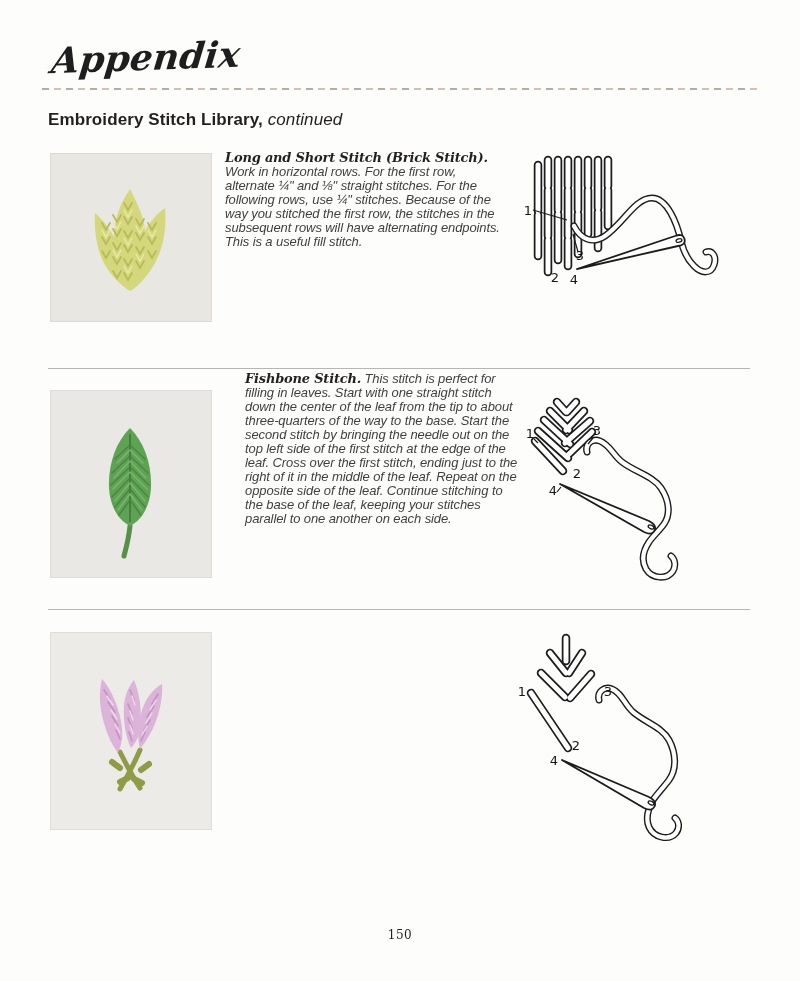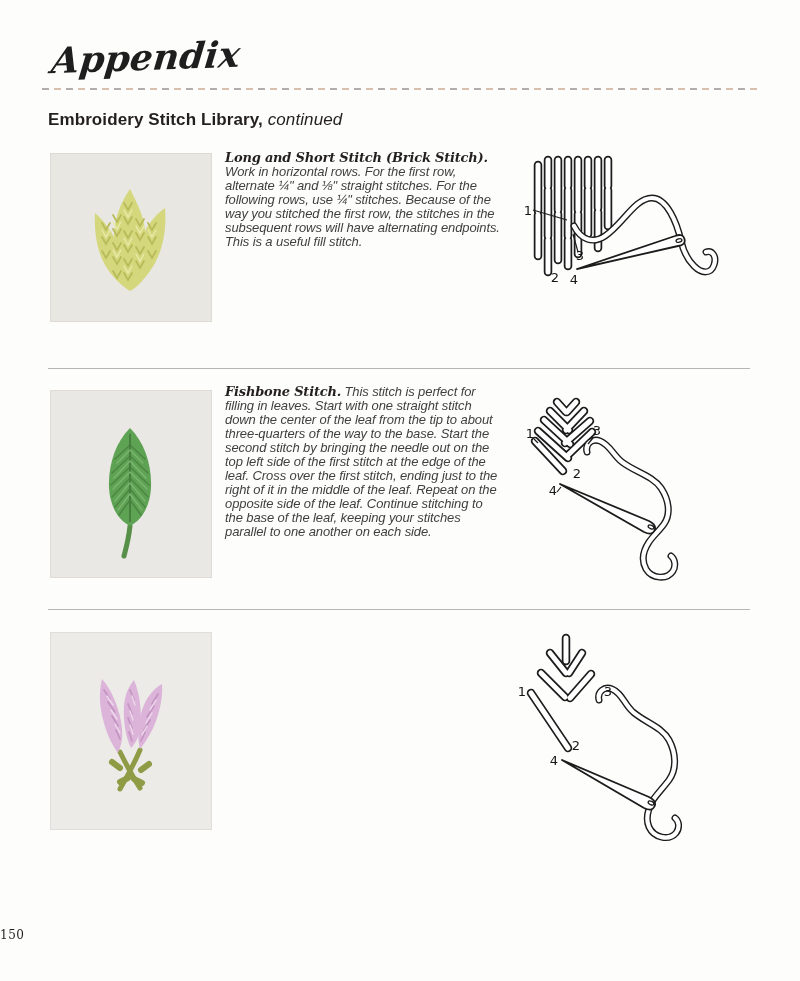--- a/index.html
+++ b/index.html
@@ -36,21 +36,21 @@
   .copy .stitch-name {
     font-family:"DejaVu Serif", serif; font-weight:bold; color:#231f20;
     font-size:13px; letter-spacing:-0.2px;
   }
   .diagram { position:absolute; left:505px; }
   .diagram svg { display:block; overflow:visible; }
   .rule {
     position:absolute; left:48px; width:702px; height:1px; background:#b8b6b3;
   }
   .folio {
-    position:absolute; left:0; right:0; top:928px; 
+    position:absolute; left:0; right:0; top:928px; text-align:center;
     font-family:"DejaVu Serif", serif; font-size:12px; color:#231f20;
     letter-spacing:0.5px;
   }
   
   .caps-outer { stroke:#1c1c1c; stroke-width:8.5; stroke-linecap:round; fill:none; }
   .caps-inner { stroke:#ffffff; stroke-width:5;   stroke-linecap:round; fill:none; }
   .thread-outer { stroke:#1c1c1c; stroke-width:7;   stroke-linecap:round; fill:none; }
   .thread-inner { stroke:#ffffff; stroke-width:4.2; stroke-linecap:round; fill:none; }
   .needle { fill:#ffffff; stroke:#1c1c1c; stroke-width:1.8; stroke-linejoin:round; }
   .needle-eye { fill:none; stroke:#1c1c1c; stroke-width:1.3; }
@@ -134,21 +134,21 @@
       <path d="M 80 38 C 94 52, 102 74, 101 98 C 100 116, 92 130, 80 136
            C 68 130, 60 116, 59 98 C 58 74, 66 52, 80 38 Z" fill="#5ea254"></path>
       <path d="M 80 44 L 80 132" stroke="#47803e" stroke-width="2" fill="none"></path>
       <path fill="none" stroke="#47803e" stroke-width="1.6" stroke-linecap="round" opacity="0.8" d="M80 55 L65 69 M80 66 L62 83 M80 77 L61 95 M80 88 L62 107 M80 99 L65 117 M80 110 L69 125
            M80 55 L95 69 M80 66 L98 83 M80 77 L99 95 M80 88 L98 107 M80 99 L95 117 M80 110 L91 125"></path>
       <path fill="none" stroke="#7fb873" stroke-width="1.3" stroke-linecap="round" opacity="0.9" d="M80 60 L67 73 M80 71 L64 88 M80 82 L63 99 M80 93 L65 111 M80 104 L68 120
            M80 60 L93 73 M80 71 L96 88 M80 82 L97 99 M80 93 L95 111 M80 104 L92 120"></path>
     </svg>
   </div>
 
-  <div class="copy" style="top:385px;">
+  <div class="copy" style="top:372px;margin-left:20px;">
     <span class="stitch-name">Fishbone Stitch.</span><span> This stitch is perfect for filling in leaves. Start with one straight stitch down the center of the leaf from the tip to about three-quarters of the way to the base. Start the second stitch by bringing the needle out on the top left side of the first stitch at the edge of the leaf. Cross over the first stitch, ending just to the right of it in the middle of the leaf. Repeat on the opposite side of the leaf. Continue stitching to the base of the leaf, keeping your stitches parallel to one another on each side.</span>
   </div>
 
   <div class="diagram" style="top:386px;">
     <svg width="225" height="205" viewBox="0 0 225 205">
       <defs>
         <g id="d2caps">
           <path d="M52 16 L61 26 M71 16 L62 26
                    M45 25 L64 44 M79 25 L61 44
                    M39 34 L65 58 M85 35 L60 57

